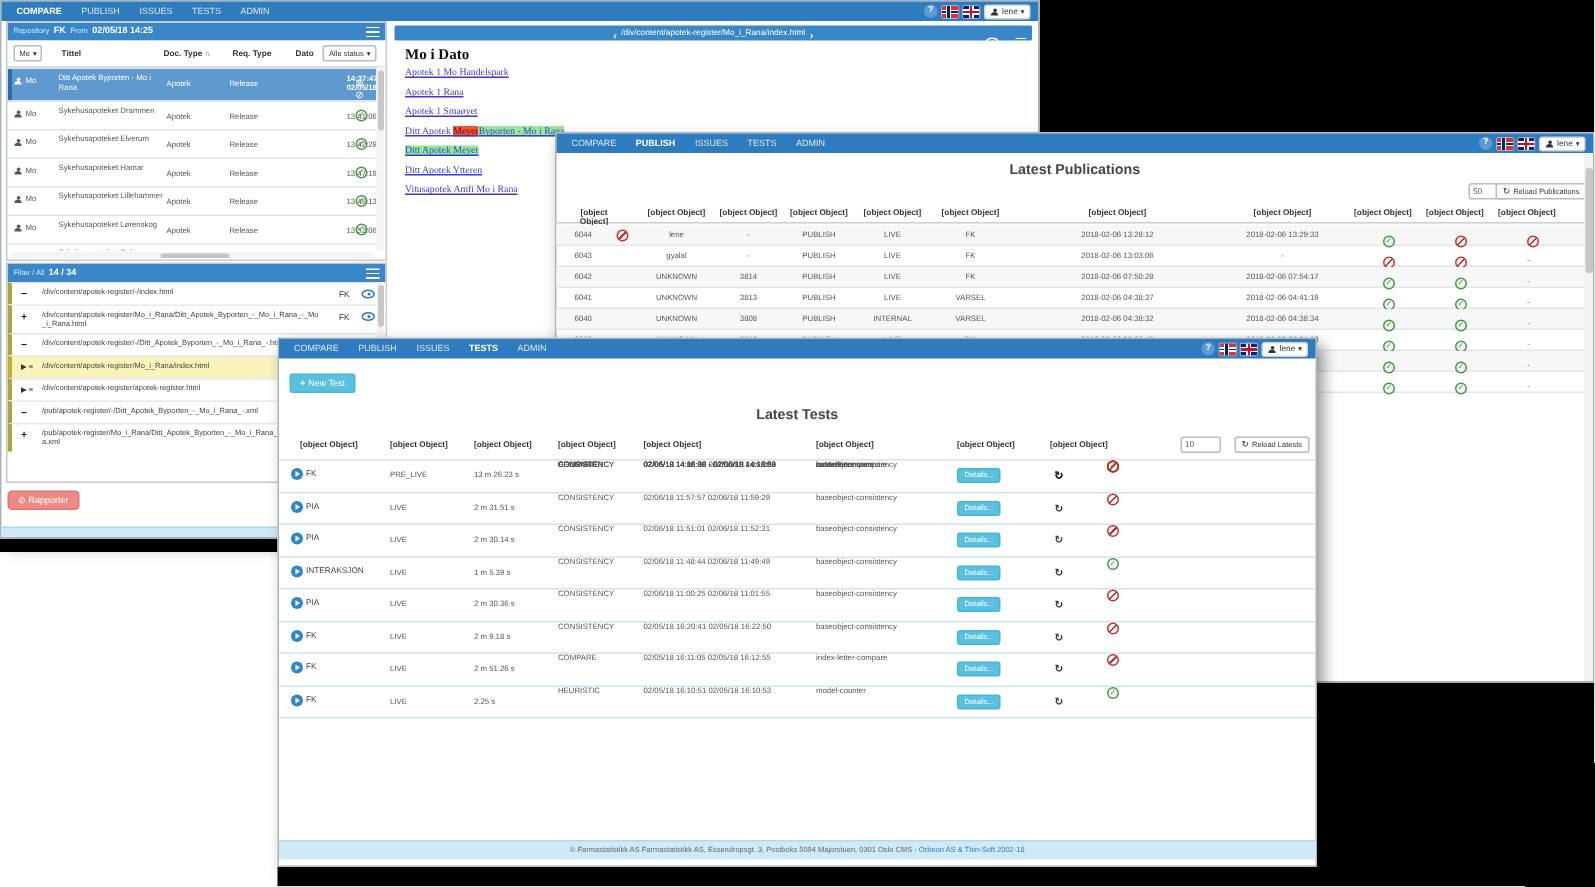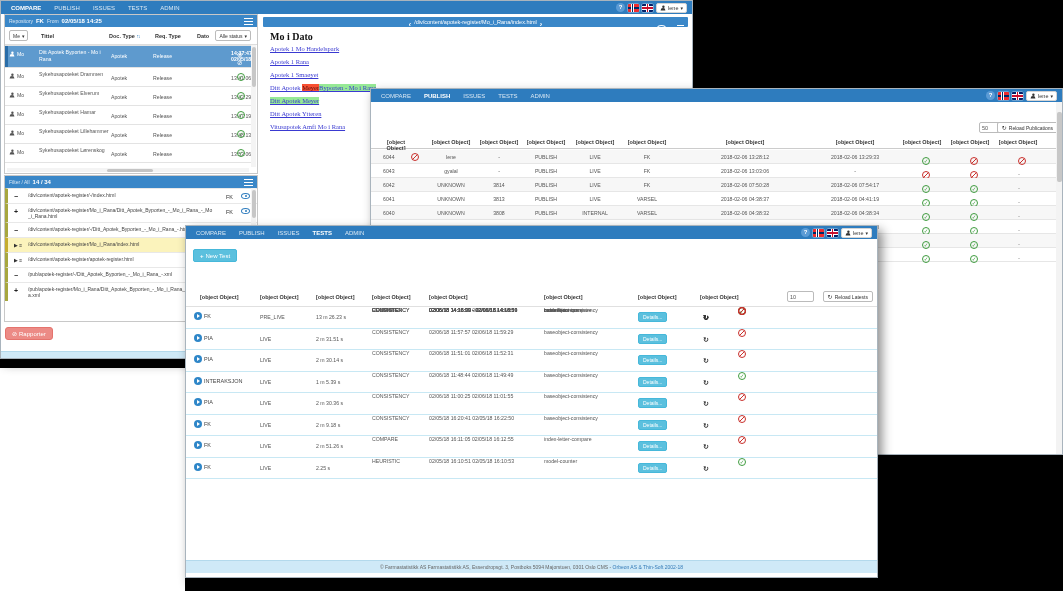--- a/index.html
+++ b/index.html
@@ -447,20 +447,21 @@
         <span class="ic-help"></span>
         <span class="flag flag-no"></span>
         <span class="flag flag-gb"></span>
         <button class="user-btn">
           <i class="ic-user" style="color:#333;transform:scale(.8)"></i>
           <span>lene</span>
           <span class="ic-caret"></span>
         </button>
       </div>
     </header>
+    <h2 class="pb-title">Latest Publications</h2>
     <input class="num-input pb-input" value="50" style="">
     <button class="reload-btn pb-reload">
         <span>Reload Publications</span>
       </button>
     <div class="pub-head">
 
     <span>[object Object]</span>
         <span>[object Object]</span>
         <span>[object Object]</span>
         <span>[object Object]</span>
@@ -664,20 +665,21 @@
         <button class="user-btn">
           <i class="ic-user" style="color:#333;transform:scale(.8)"></i>
           <span>lene</span>
           <span class="ic-caret"></span>
         </button>
       </div>
     </header>
     <button class="ts-newtest">
         <span>New Test</span>
       </button>
+    <h2 class="ts-title">Latest Tests</h2>
     <input class="num-input ts-input" value="10" style="">
     <button class="reload-btn ts-reload">
         <span>Reload Latests</span>
       </button>
     <div class="tst-head">
 
     <span>[object Object]</span>
         <span>[object Object]</span>
         <span>[object Object]</span>
         <span>[object Object]</span>

